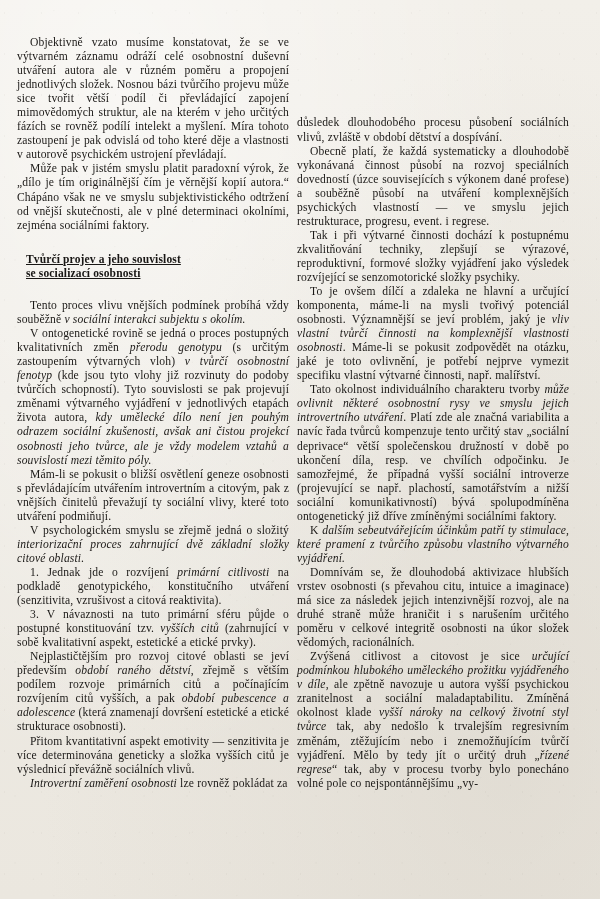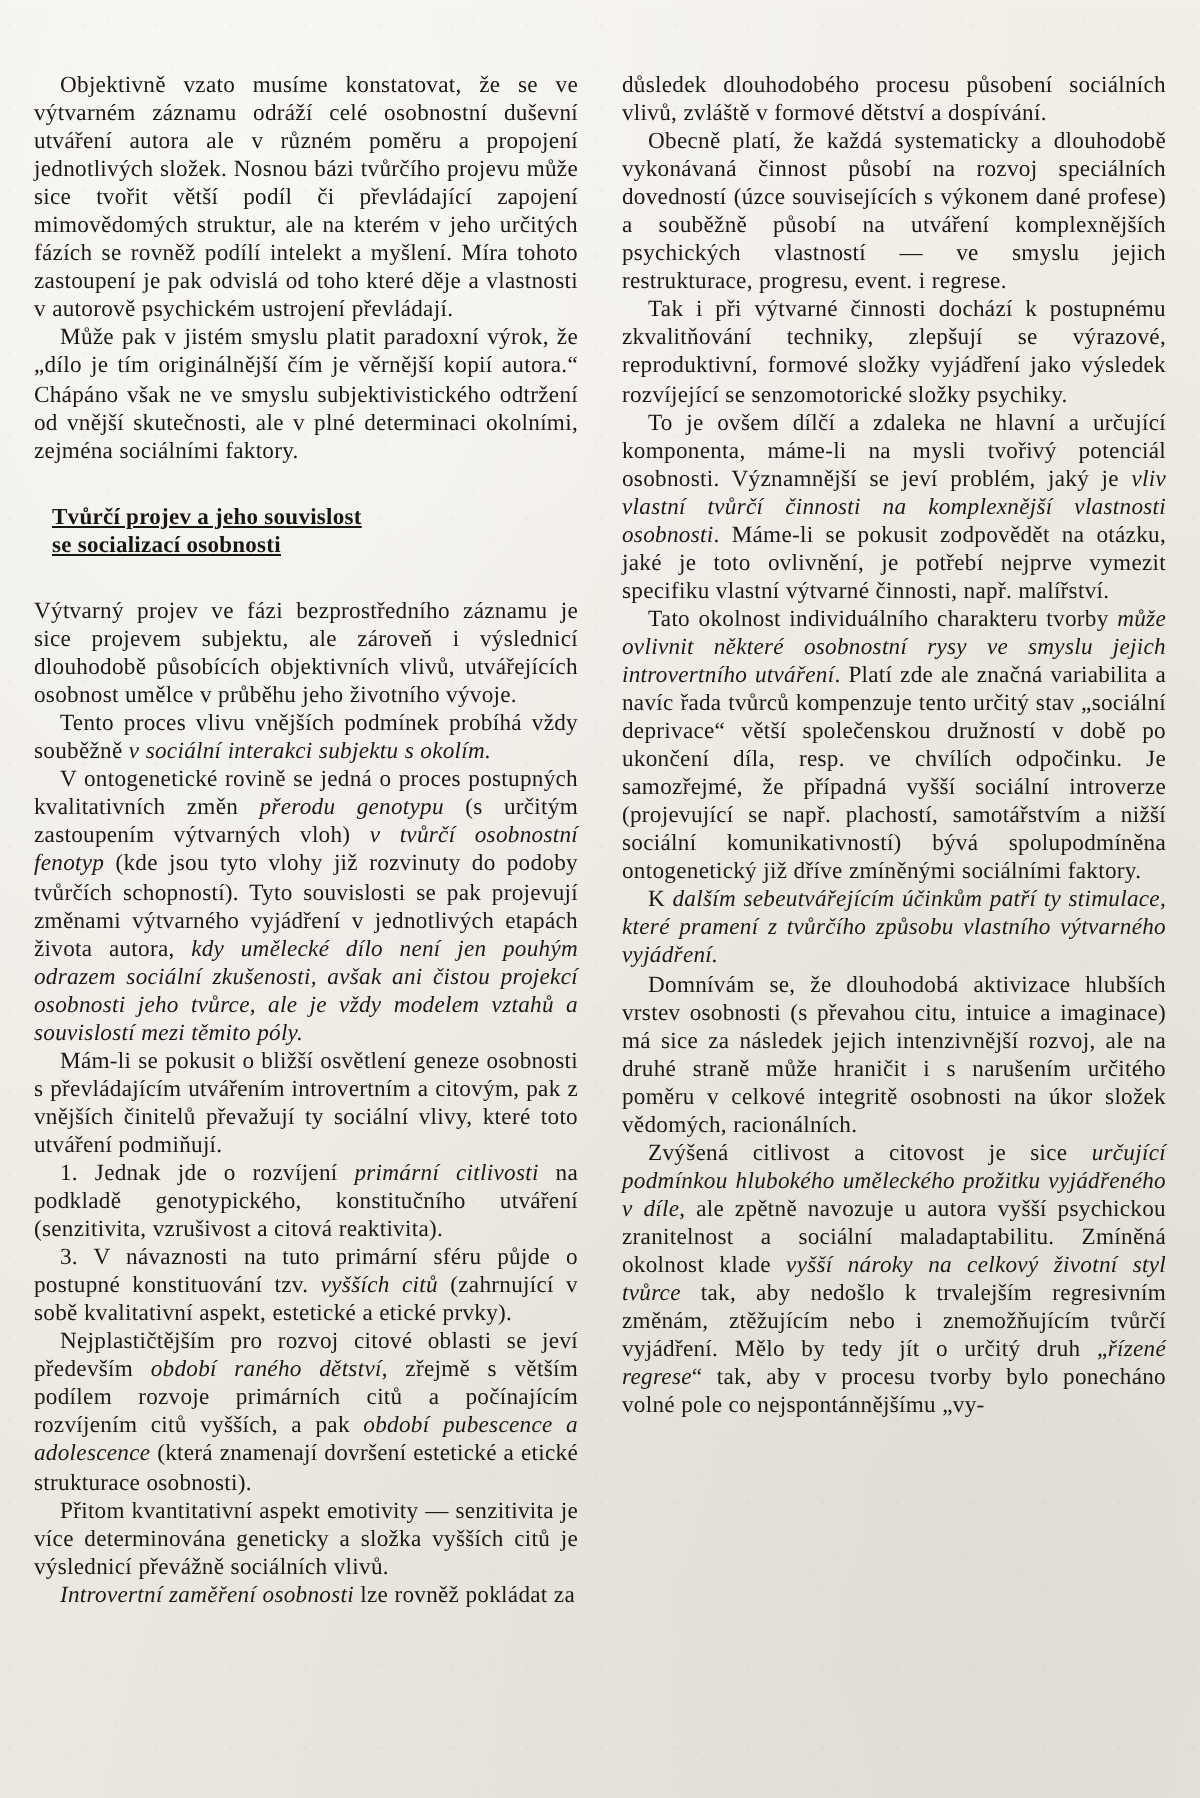--- a/index.html
+++ b/index.html
@@ -23,22 +23,22 @@
       radial-gradient(ellipse at 20% 10%, rgba(255,255,255,0.55), rgba(255,255,255,0) 60%),
       radial-gradient(ellipse at 85% 85%, rgba(210,204,193,0.40), rgba(255,255,255,0) 65%),
       linear-gradient(180deg, #f2efe9 0%, #eeebe4 45%, #ebe7df 100%);
   }
   .columns {
     position: absolute;
     top: 36px;
     left: 17px;
     width: 566px;
     display: flex;
-    gap: 22px;
-    align-items: flex-start;
+    gap: 8px;
+    align-items: flex-end;
   }
   .col {
     width: 272px;
     flex: 0 0 272px;
   }
   p.para {
     margin: 0;
     font-size: 11.6px;
     line-height: 14.05px;
     text-align: justify;
@@ -97,32 +97,32 @@
 
     <div class="col" id="left-column">
         <p class="para"><span>Objektivně vzato musíme konstatovat, že se ve výtvarném záznamu odráží celé osobnostní duševní utváření autora ale v různém poměru a propojení jednotlivých složek. Nosnou bázi tvůrčího projevu může sice tvořit větší podíl či převládající zapojení mimovědomých struktur, ale na kterém v jeho určitých fázích se rovněž podílí intelekt a myšlení. Míra tohoto zastoupení je pak odvislá od toho které děje a vlastnosti v autorově psychickém ustrojení převládají.</span></p>
         <p class="para"><span>Může pak v jistém smyslu platit paradoxní výrok, že „dílo je tím originálnější čím je věrnější kopií autora.“ Chápáno však ne ve smyslu subjektivistického odtržení od vnější skutečnosti, ale v plné determinaci okolními, zejména sociálními faktory.</span></p>
         <div class="gap-before-heading"></div>
         <div class="heading">
           <span class="hl">Tvůrčí projev a jeho souvislost</span>
           <span class="hl">se socializací osobnosti</span>
         </div>
         <div class="gap-after-heading"></div>
-        <p class="para noindent"><span>Výtvarný projev ve fázi bezprostředního záznamu je sice projevem subjektu, ale zároveň i výslednicí dlouhodobě působících objektivních vlivů, utvářejících osobnost umělce v průběhu jeho životního vývoje.</span></p>
         <p class="para"><span>Tento proces vlivu vnějších podmínek probíhá vždy souběžně </span><em>v sociální interakci subjektu s okolím.</em></p>
         <p class="para"><span>V ontogenetické rovině se jedná o proces postupných kvalitativních změn </span><em>přerodu genotypu</em><span> (s určitým zastoupením výtvarných vloh) </span><em>v tvůrčí osobnostní fenotyp</em><span> (kde jsou tyto vlohy již rozvinuty do podoby tvůrčích schopností). Tyto souvislosti se pak projevují změnami výtvarného vyjádření v jednotlivých etapách života autora, </span><em>kdy umělecké dílo není jen pouhým odrazem sociální zkušenosti, avšak ani čistou projekcí osobnosti jeho tvůrce, ale je vždy modelem vztahů a souvislostí mezi těmito póly.</em></p>
         <p class="para"><span>Mám-li se pokusit o bližší osvětlení geneze osobnosti s převládajícím utvářením introvertním a citovým, pak z vnějších činitelů převažují ty sociální vlivy, které toto utváření podmiňují.</span></p>
+        <p class="para"><span>V psychologickém smyslu se zřejmě jedná o složitý </span><em>interiorizační proces zahrnující dvě základní složky citové oblasti.</em></p>
         <p class="para"><span>1. Jednak jde o rozvíjení </span><em>primární citlivosti</em><span> na podkladě genotypického, konstitučního utváření (senzitivita, vzrušivost a citová reaktivita).</span></p>
         <p class="para"><span>3. V návaznosti na tuto primární sféru půjde o postupné konstituování tzv. </span><em>vyšších citů</em><span> (zahrnující v sobě kvalitativní aspekt, estetické a etické prvky).</span></p>
         <p class="para"><span>Nejplastičtějším pro rozvoj citové oblasti se jeví především </span><em>období raného dětství</em><span>, zřejmě s větším podílem rozvoje primárních citů a počínajícím rozvíjením citů vyšších, a pak </span><em>období pubescence a adolescence</em><span> (která znamenají dovršení estetické a etické strukturace osobnosti).</span></p>
         <p class="para"><span>Přitom kvantitativní aspekt emotivity — senzitivita je více determinována geneticky a složka vyšších citů je výslednicí převážně sociálních vlivů.</span></p>
         <p class="para"><em>Introvertní zaměření osobnosti</em><span> lze rovněž pokládat za</span></p>
       </div>
     <div class="col" id="right-column">
-        <p class="para noindent"><span>důsledek dlouhodobého procesu působení sociálních vlivů, zvláště v formové dětství a dospívání.</span></p>
+        <p class="para noindent"><span>důsledek dlouhodobého procesu působení sociálních vlivů, zvláště v období dětství a dospívání.</span></p>
         <p class="para"><span>Obecně platí, že každá systematicky a dlouhodobě vykonávaná činnost působí na rozvoj speciálních dovedností (úzce souvisejících s výkonem dané profese) a souběžně působí na utváření komplexnějších psychických vlastností — ve smyslu jejich restrukturace, progresu, event. i regrese.</span></p>
         <p class="para"><span>Tak i při výtvarné činnosti dochází k postupnému zkvalitňování techniky, zlepšují se výrazové, reproduktivní, formové složky vyjádření jako výsledek rozvíjející se senzomotorické složky psychiky.</span></p>
         <p class="para"><span>To je ovšem dílčí a zdaleka ne hlavní a určující komponenta, máme-li na mysli tvořivý potenciál osobnosti. Významnější se jeví problém, jaký je </span><em>vliv vlastní tvůrčí činnosti na komplexnější vlastnosti osobnosti</em><span>. Máme-li se pokusit zodpovědět na otázku, jaké je toto ovlivnění, je potřebí nejprve vymezit specifiku vlastní výtvarné činnosti, např. malířství.</span></p>
         <p class="para"><span>Tato okolnost individuálního charakteru tvorby </span><em>může ovlivnit některé osobnostní rysy ve smyslu jejich introvertního utváření</em><span>. Platí zde ale značná variabilita a navíc řada tvůrců kompenzuje tento určitý stav „sociální deprivace“ větší společenskou družností v době po ukončení díla, resp. ve chvílích odpočinku. Je samozřejmé, že případná vyšší sociální introverze (projevující se např. plachostí, samotářstvím a nižší sociální komunikativností) bývá spolupodmíněna ontogenetický již dříve zmíněnými sociálními faktory.</span></p>
         <p class="para"><span>K </span><em>dalším sebeutvářejícím účinkům patří ty stimulace, které pramení z tvůrčího způsobu vlastního výtvarného vyjádření.</em></p>
         <p class="para"><span>Domnívám se, že dlouhodobá aktivizace hlubších vrstev osobnosti (s převahou citu, intuice a imaginace) má sice za následek jejich intenzivnější rozvoj, ale na druhé straně může hraničit i s narušením určitého poměru v celkové integritě osobnosti na úkor složek vědomých, racionálních.</span></p>
         <p class="para"><span>Zvýšená citlivost a citovost je sice </span><em>určující podmínkou hlubokého uměleckého prožitku vyjádřeného v díle</em><span>, ale zpětně navozuje u autora vyšší psychickou zranitelnost a sociální maladaptabilitu. Zmíněná okolnost klade </span><em>vyšší nároky na celkový životní styl tvůrce</em><span> tak, aby nedošlo k trvalejším regresivním změnám, ztěžujícím nebo i znemožňujícím tvůrčí vyjádření. Mělo by tedy jít o určitý druh „</span><em>řízené regrese</em><span>“ tak, aby v procesu tvorby bylo ponecháno volné pole co nejspontánnějšímu „vy-</span></p>
       </div>
 
   </div>

